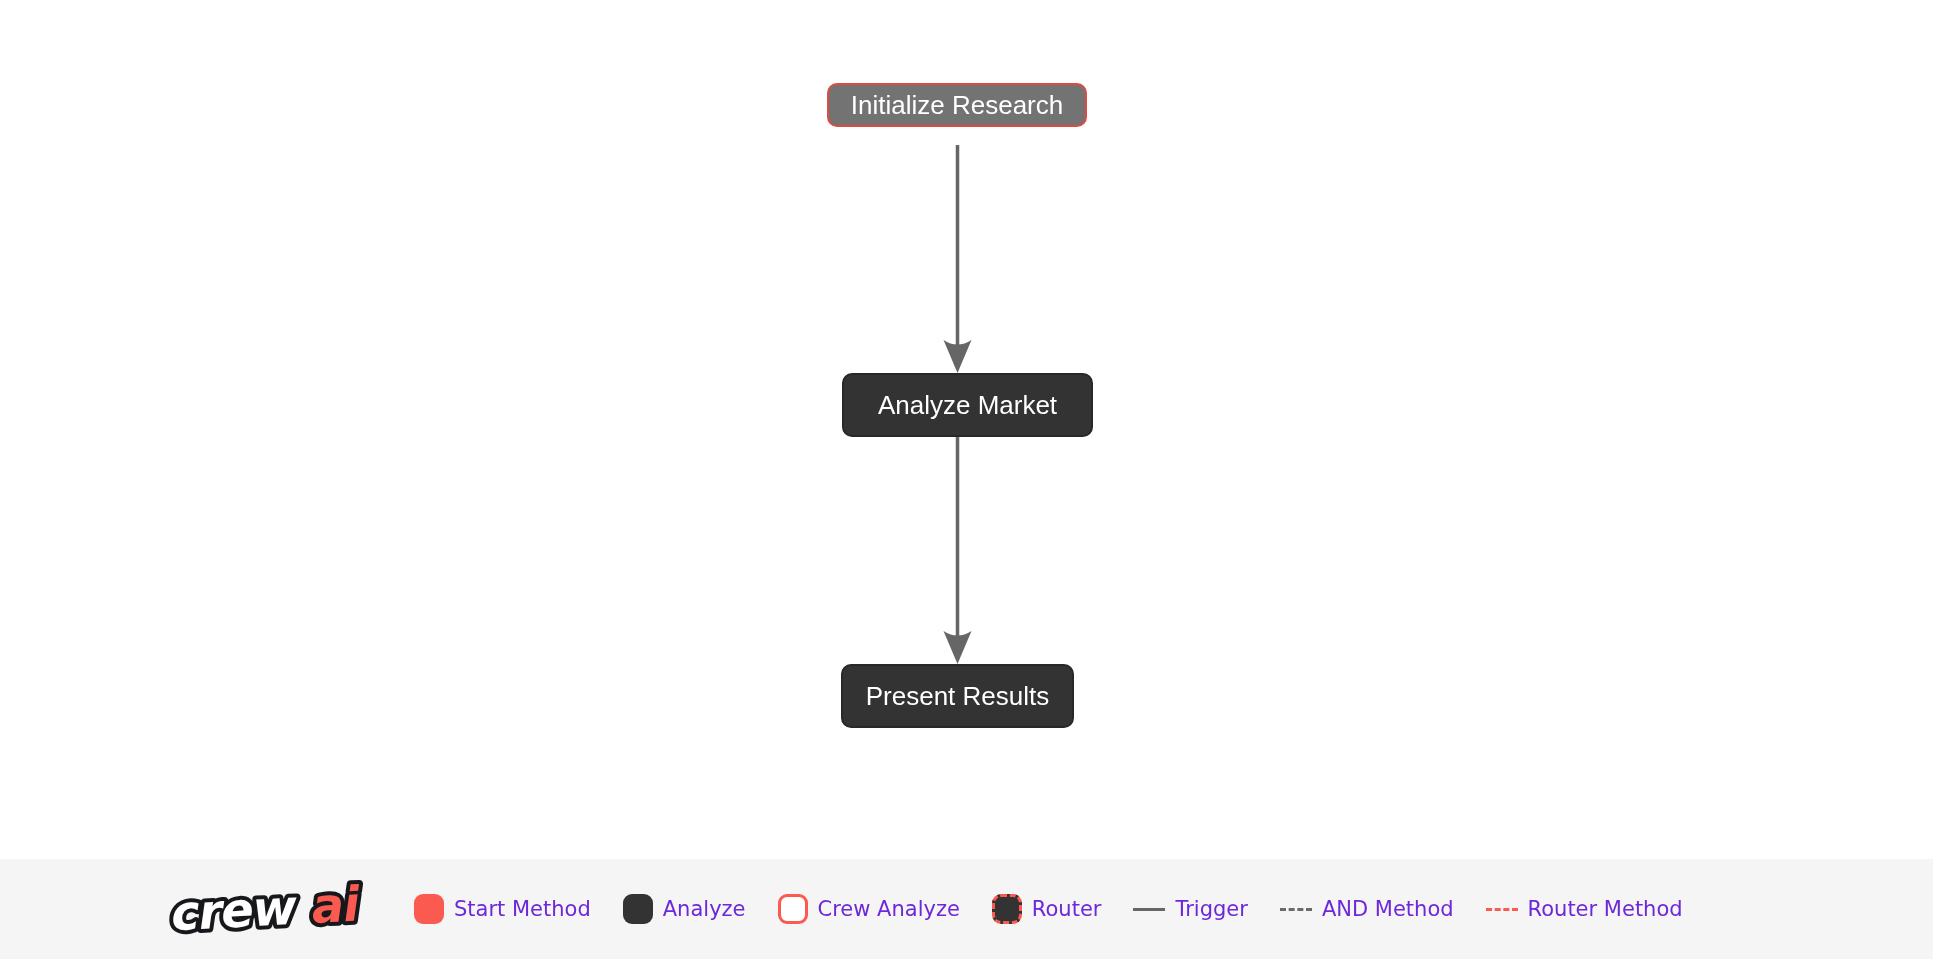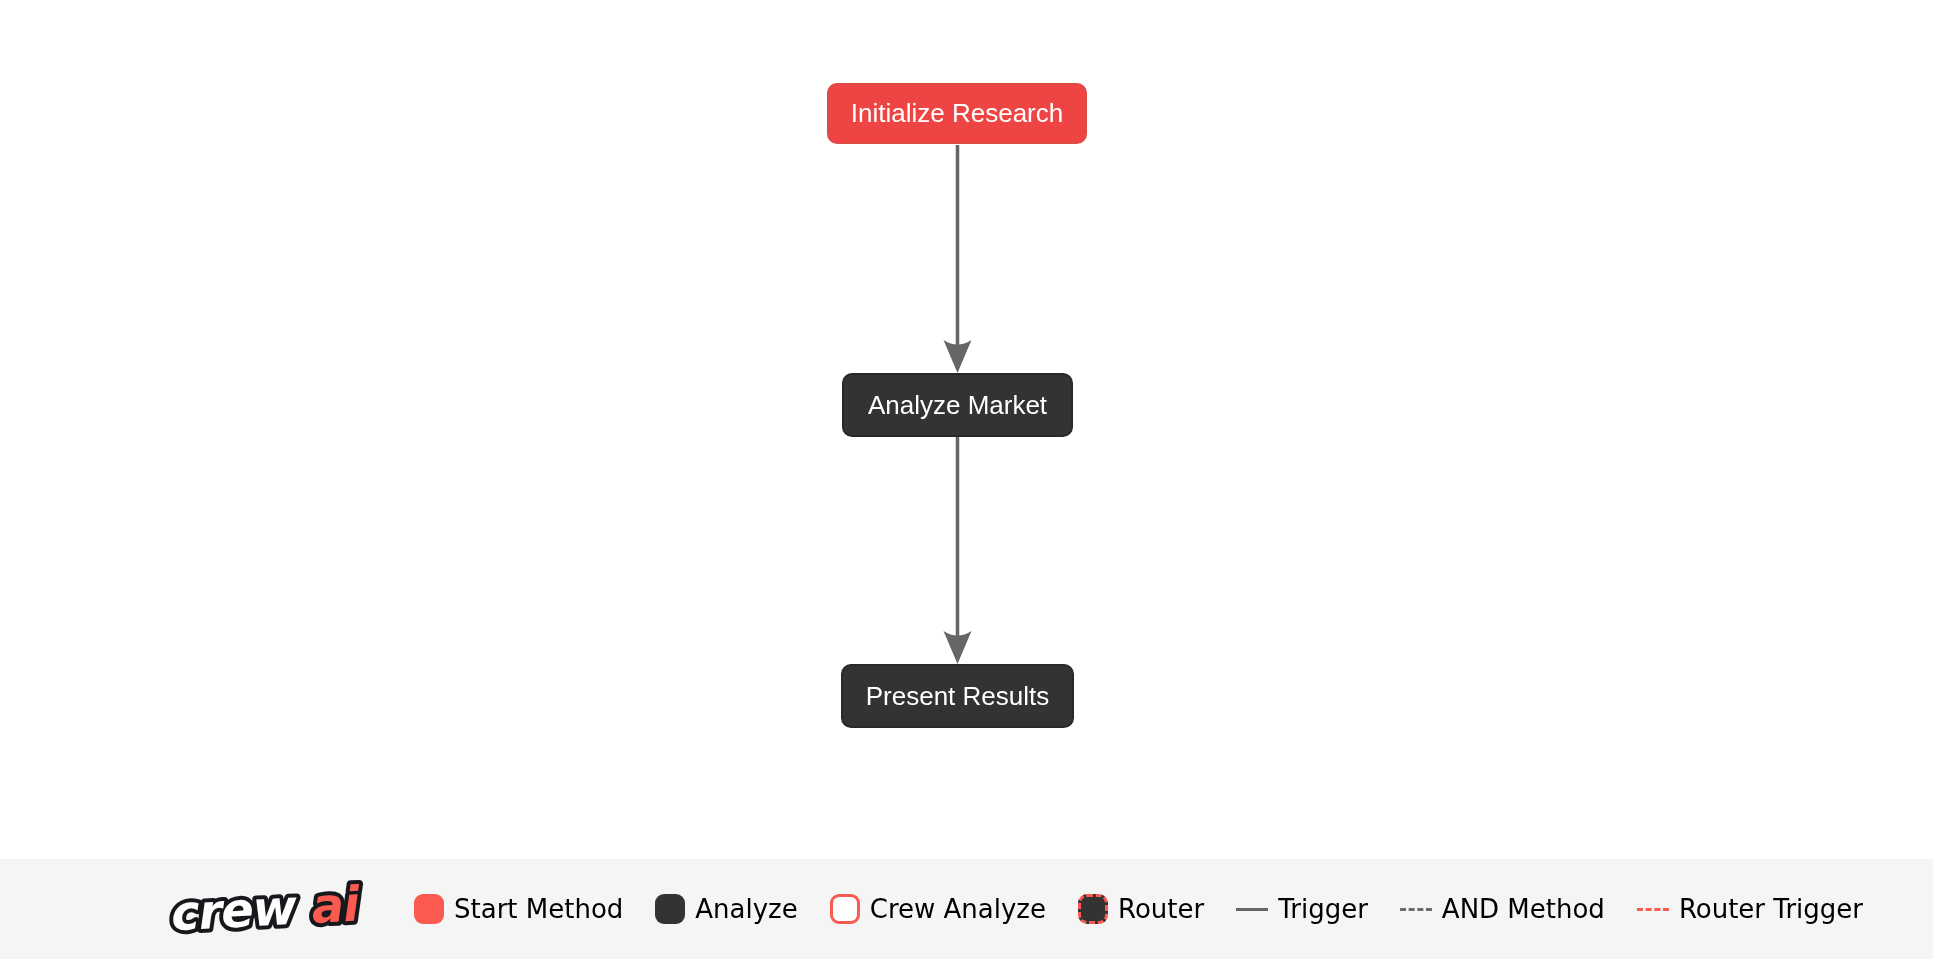--- a/index.html
+++ b/index.html
@@ -28,30 +28,30 @@
     align-items: center;
     justify-content: center;
     border-radius: 10px;
     font-size: 26px;
     color: #ffffff;
     font-family: "Liberation Sans", sans-serif;
     white-space: nowrap;
     cursor: pointer;
   }
   .node-start {
-    background: #ef4444;
+    background: #737373;
     border: 2px solid #DE4B42;
     left: 827px; top: 83px;
-    width: 260px; height: 61px;
+    width: 260px; height: 44px;
   }
   .node-method {
     background: #333333;
     border: 2px solid #282828;
   }
-  .node-analyze { left: 842px; top: 373px; width: 231px; height: 64px; text-align: center; }
+  .node-analyze { left: 842px; top: 373px; width: 251px; height: 64px; text-align: center; }
   .node-present { left: 841px; top: 664px; width: 233px; height: 64px; justify-content: center; }
 
   
   .legend {
     position: absolute;
     left: 0; bottom: 0;
     width: 1933px; height: 100px;
     background: #F5F5F5;
     display: flex;
     align-items: center;
@@ -60,22 +60,22 @@
   }
   .logo-svg { width: 216px; height: 68px; flex: 0 0 auto; }
   .legend-item {
     display: flex;
     align-items: center;
     gap: 10px;
     flex: 0 0 auto;
   }
   .legend-label {
     font-family: "DejaVu Sans", sans-serif;
-    font-size: 26px;
-    color: #000000;
+    font-size: 21px;
+    color: #6d28d9;
     white-space: nowrap;
   }
   .swatch {
     width: 30px; height: 30px;
     border-radius: 9px;
     flex: 0 0 auto;
   }
   .sw-start  { background: #FA5A50; }
   .sw-method { background: #333333; }
   .sw-crew   { background: #ffffff; border: 3px solid #FA5A50; }
@@ -151,16 +151,16 @@
     <span class="legend-label">Trigger</span>
   </div>
 
   <div class="legend-item">
     <span class="line-swatch ln-and"></span>
     <span class="legend-label">AND Method</span>
   </div>
 
   <div class="legend-item">
     <span class="line-swatch ln-router"></span>
-    <span class="legend-label">Router Trigger</span>
+    <span class="legend-label">Router Method</span>
   </div>
 
 </div>
 
 </body></html>

